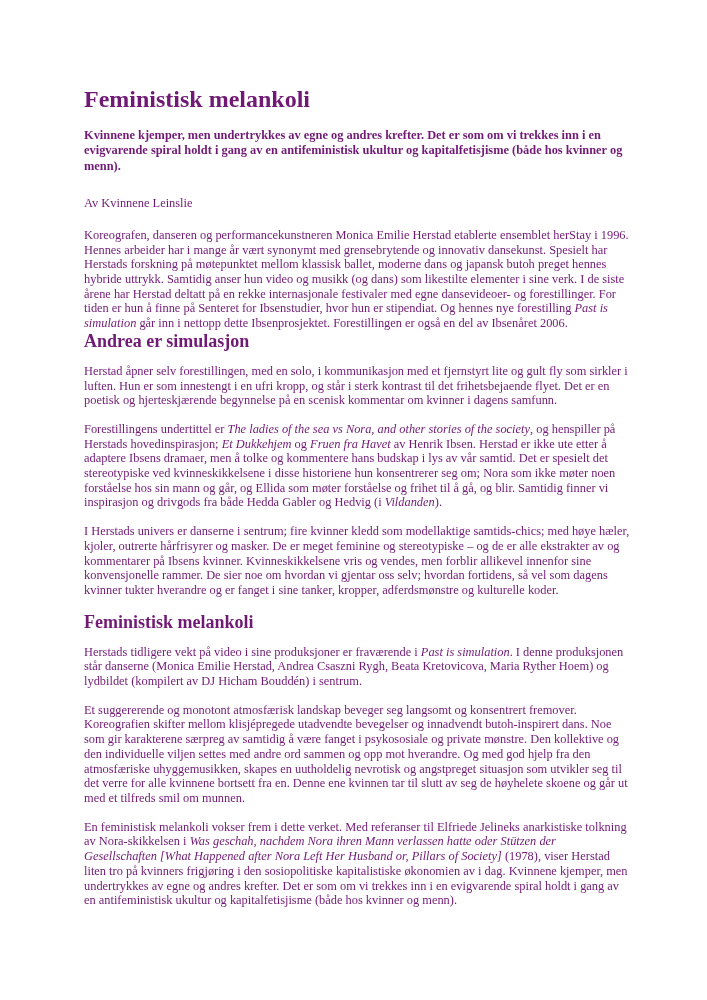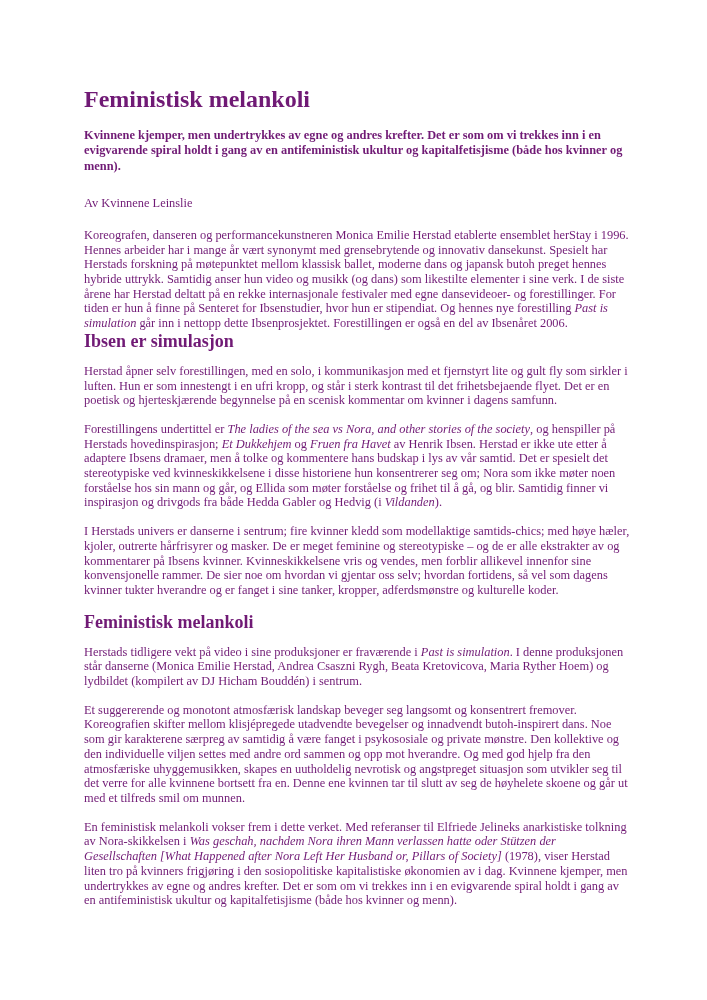--- a/index.html
+++ b/index.html
@@ -59,21 +59,21 @@
   <h1 class="article-title">Feministisk melankoli</h1>
 
   <p class="lead">Kvinnene kjemper, men undertrykkes av egne og andres krefter. Det er som om vi trekkes inn i en evigvarende spiral holdt i gang av en antifeministisk ukultur og kapitalfetisjisme (både hos kvinner og menn).</p>
 
   <p class="byline">
     <span>Av Kvinnene Leinslie</span><br>
   </p>
 
   <p class="body-para tight">Koreografen, danseren og performancekunstneren Monica Emilie Herstad etablerte ensemblet herStay i 1996. Hennes arbeider har i mange år vært synonymt med grensebrytende og innovativ dansekunst. Spesielt har Herstads forskning på møtepunktet mellom klassisk ballet, moderne dans og japansk butoh preget hennes hybride uttrykk. Samtidig anser hun video og musikk (og dans) som likestilte elementer i sine verk. I de siste årene har Herstad deltatt på en rekke internasjonale festivaler med egne dansevideoer- og forestillinger. For tiden er hun å finne på Senteret for Ibsenstudier, hvor hun er stipendiat. Og hennes nye forestilling <span style="font-style: italic;">Past is simulation</span> går inn i nettopp dette Ibsenprosjektet. Forestillingen er også en del av Ibsenåret 2006.</p>
 
-  <h2 class="section-heading">Ibsen er simulasjon</h2>
+  <h2 class="section-heading">Andrea er simulasjon</h2>
 
   <p class="body-para">Herstad åpner selv forestillingen, med en solo, i kommunikasjon med et fjernstyrt lite og gult fly som sirkler i luften. Hun er som innestengt i en ufri kropp, og står i sterk kontrast til det frihetsbejaende flyet. Det er en poetisk og hjerteskjærende begynnelse på en scenisk kommentar om kvinner i dagens samfunn.</p>
 
   <p class="body-para">Forestillingens undertittel er <span style="font-style: italic;">The ladies of the sea vs Nora, and other stories of the society</span>, og henspiller på Herstads hovedinspirasjon; <span style="font-style: italic;">Et Dukkehjem</span> og <span style="font-style: italic;">Fruen fra Havet</span> av Henrik Ibsen. Herstad er ikke ute etter å adaptere Ibsens dramaer, men å tolke og kommentere hans budskap i lys av vår samtid. Det er spesielt det stereotypiske ved kvinneskikkelsene i disse historiene hun konsentrerer seg om; Nora som ikke møter noen forståelse hos sin mann og går, og Ellida som møter forståelse og frihet til å gå, og blir. Samtidig finner vi inspirasjon og drivgods fra både Hedda Gabler og Hedvig (i <span style="font-style: italic;">Vildanden</span>).</p>
 
   <p class="body-para">I Herstads univers er danserne i sentrum; fire kvinner kledd som modellaktige samtids-chics; med høye hæler, kjoler, outrerte hårfrisyrer og masker. De er meget feminine og stereotypiske – og de er alle ekstrakter av og kommentarer på Ibsens kvinner. Kvinneskikkelsene vris og vendes, men forblir allikevel innenfor sine konvensjonelle rammer. De sier noe om hvordan vi gjentar oss selv; hvordan fortidens, så vel som dagens kvinner tukter hverandre og er fanget i sine tanker, kropper, adferdsmønstre og kulturelle koder.</p>
 
   <h2 class="section-heading">Feministisk melankoli</h2>
 
   <p class="body-para">Herstads tidligere vekt på video i sine produksjoner er fraværende i <span style="font-style: italic;">Past is simulation</span>. I denne produksjonen står danserne (Monica Emilie Herstad, Andrea Csaszni Rygh, Beata Kretovicova, Maria Ryther Hoem) og lydbildet (kompilert av DJ Hicham Bouddén) i sentrum.</p>

